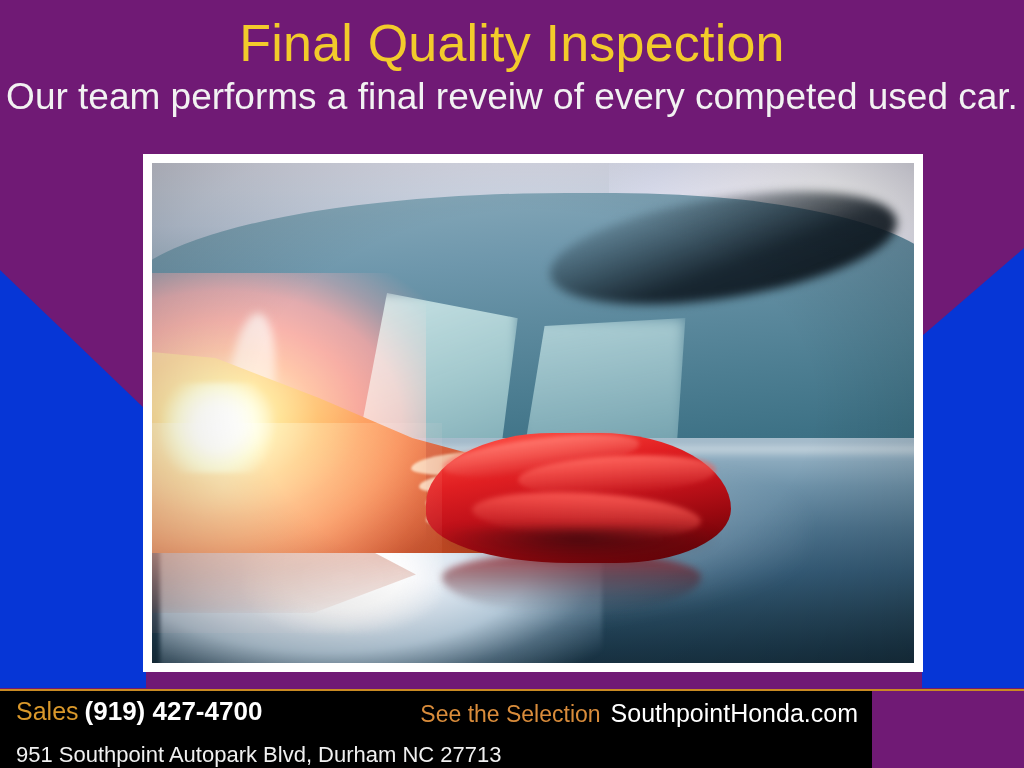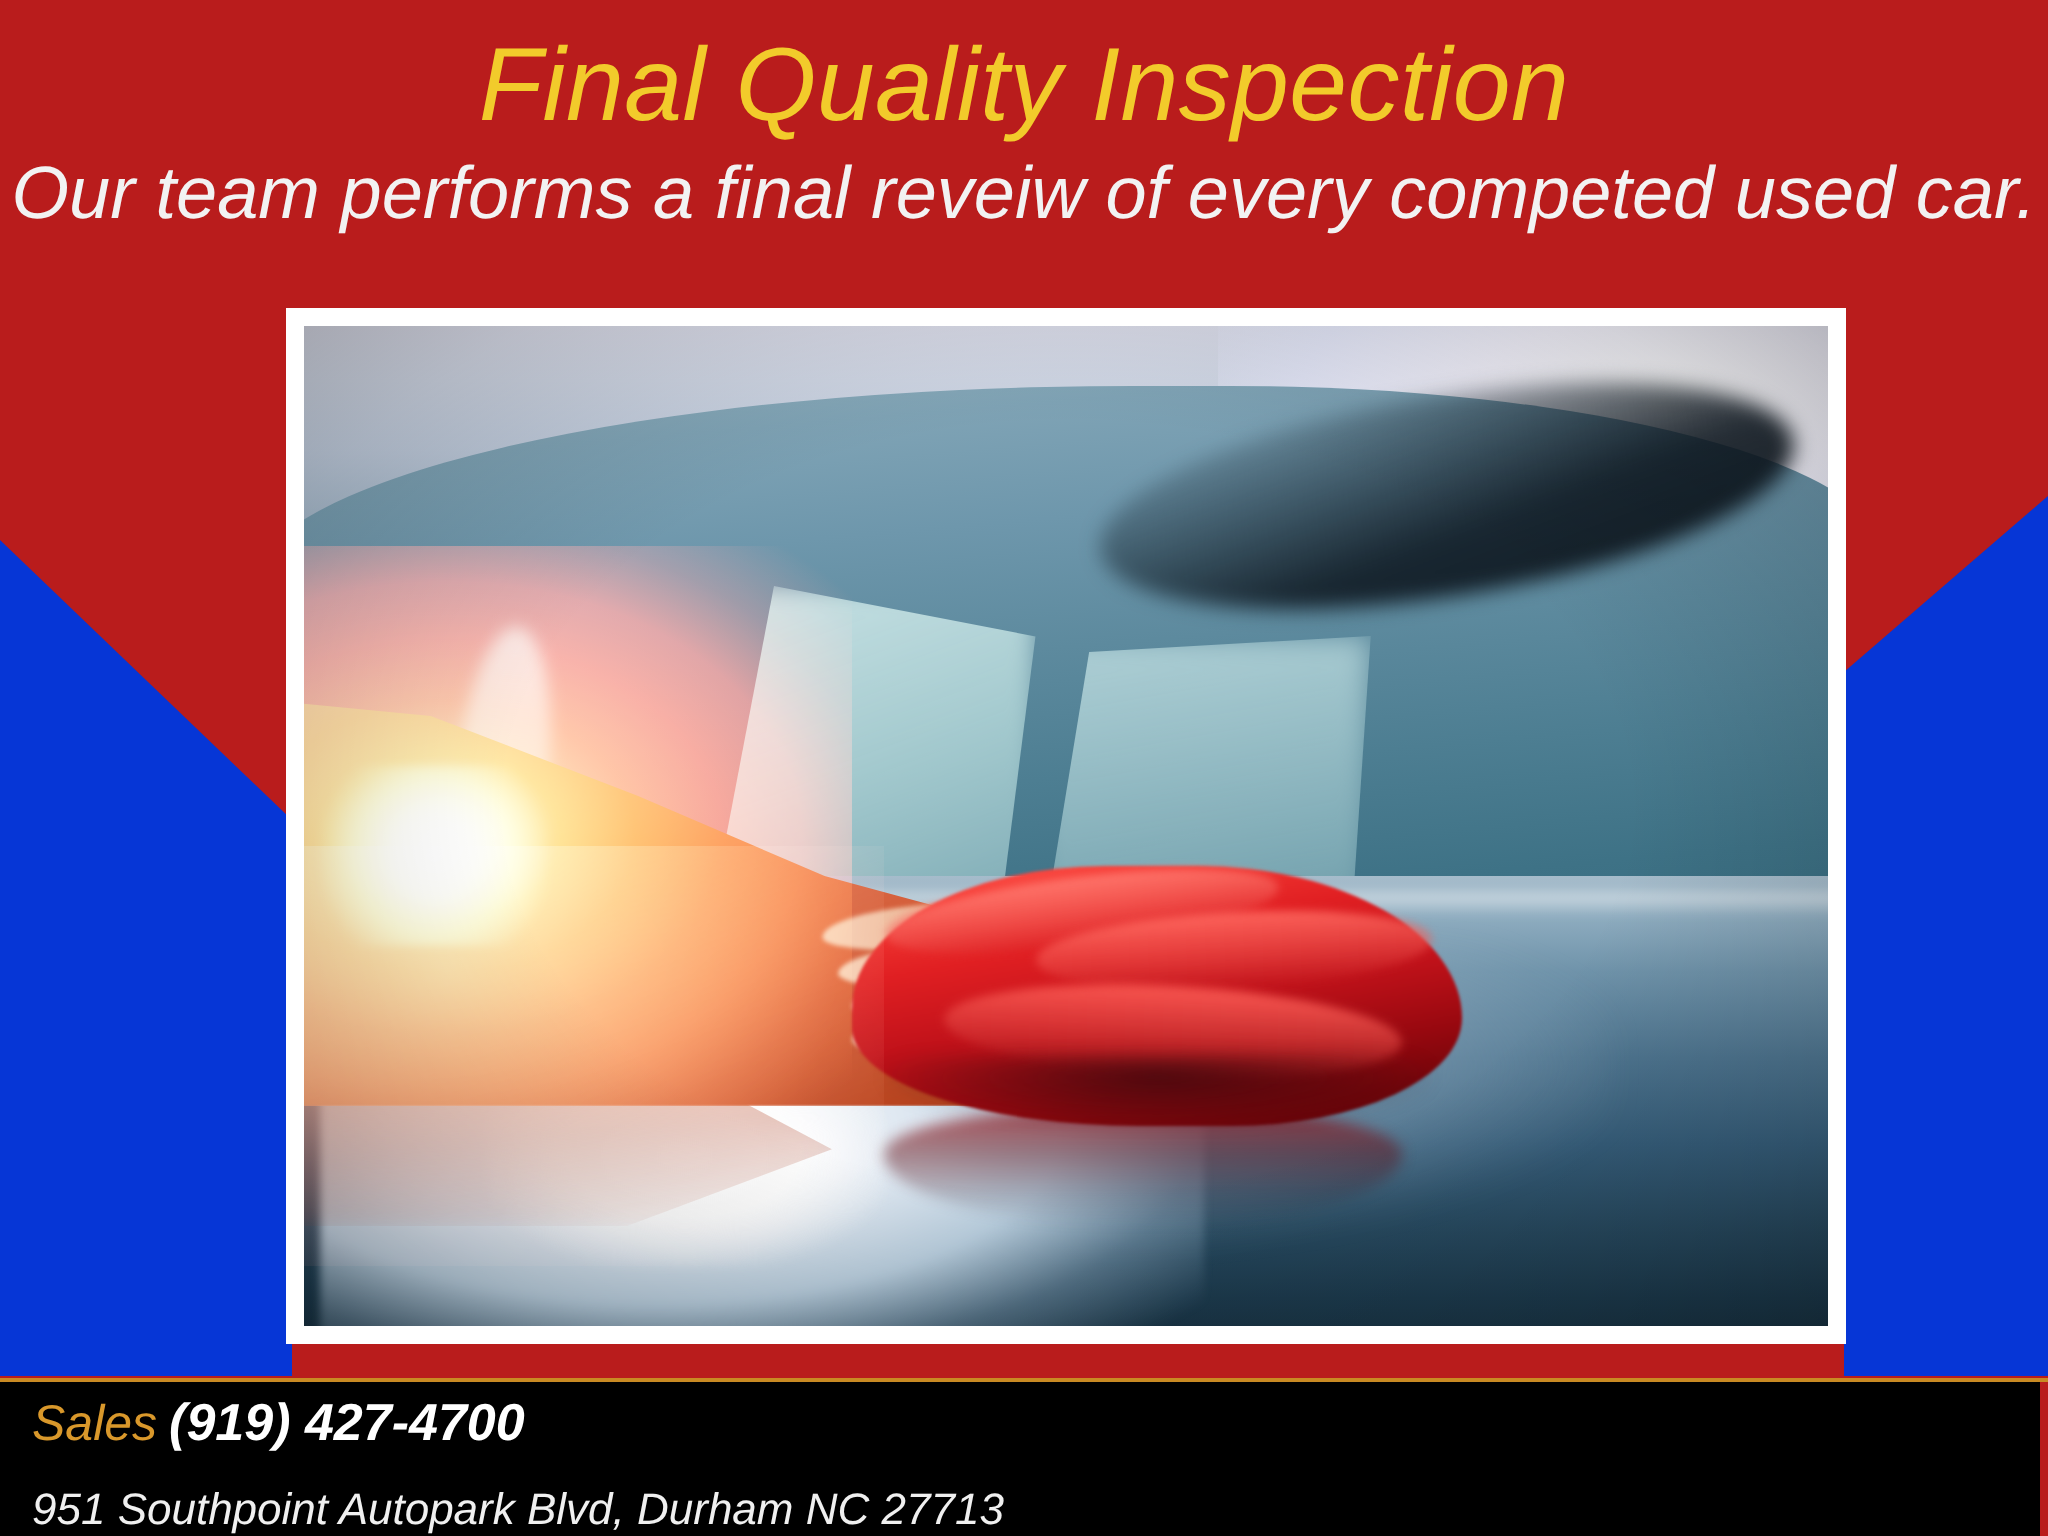--- a/index.html
+++ b/index.html
@@ -12,23 +12,22 @@
     width: 1024px;
     height: 768px;
     overflow: hidden;
     font-family: "Liberation Sans", sans-serif;
   }
 
   #slide {
     position: relative;
     width: 1024px;
     height: 768px;
-    background: #b91c1c;
+    background: #701a75;
     overflow: hidden;
-    font-style: italic;
   }
 
   
   .blue-wedge {
     position: absolute;
     background: #0636D6;
   }
   #wedge-left {
     left: 0;
     top: 270px;
@@ -344,21 +343,21 @@
     top: 689px;
     width: 1024px;
     height: 2px;
     background: #C98A23;
     z-index: 8;
   }
   #footer {
     position: absolute;
     left: 0;
     top: 691px;
-    width: 1020px;
+    width: 872px;
     height: 77px;
     background: #000000;
     z-index: 8;
   }
   #footer-left {
     position: absolute;
     left: 16px;
     top: 6px;
   }
   #sales-line {
@@ -458,15 +457,18 @@
   <div id="footer-rule"></div>
   <div id="footer">
 
     <div id="footer-left">
       <div id="sales-line">
         <span id="sales-label">Sales</span><span id="sales-phone">(919) 427-4700</span>
       </div>
       <div id="address-line">951 Southpoint Autopark Blvd, Durham NC 27713</div>
     </div>
 
+    <div id="footer-right">
+      <span id="see-selection">See the Selection</span><span id="website">SouthpointHonda.com</span>
+    </div>
 
   </div>
 </div>
 
 </body></html>

